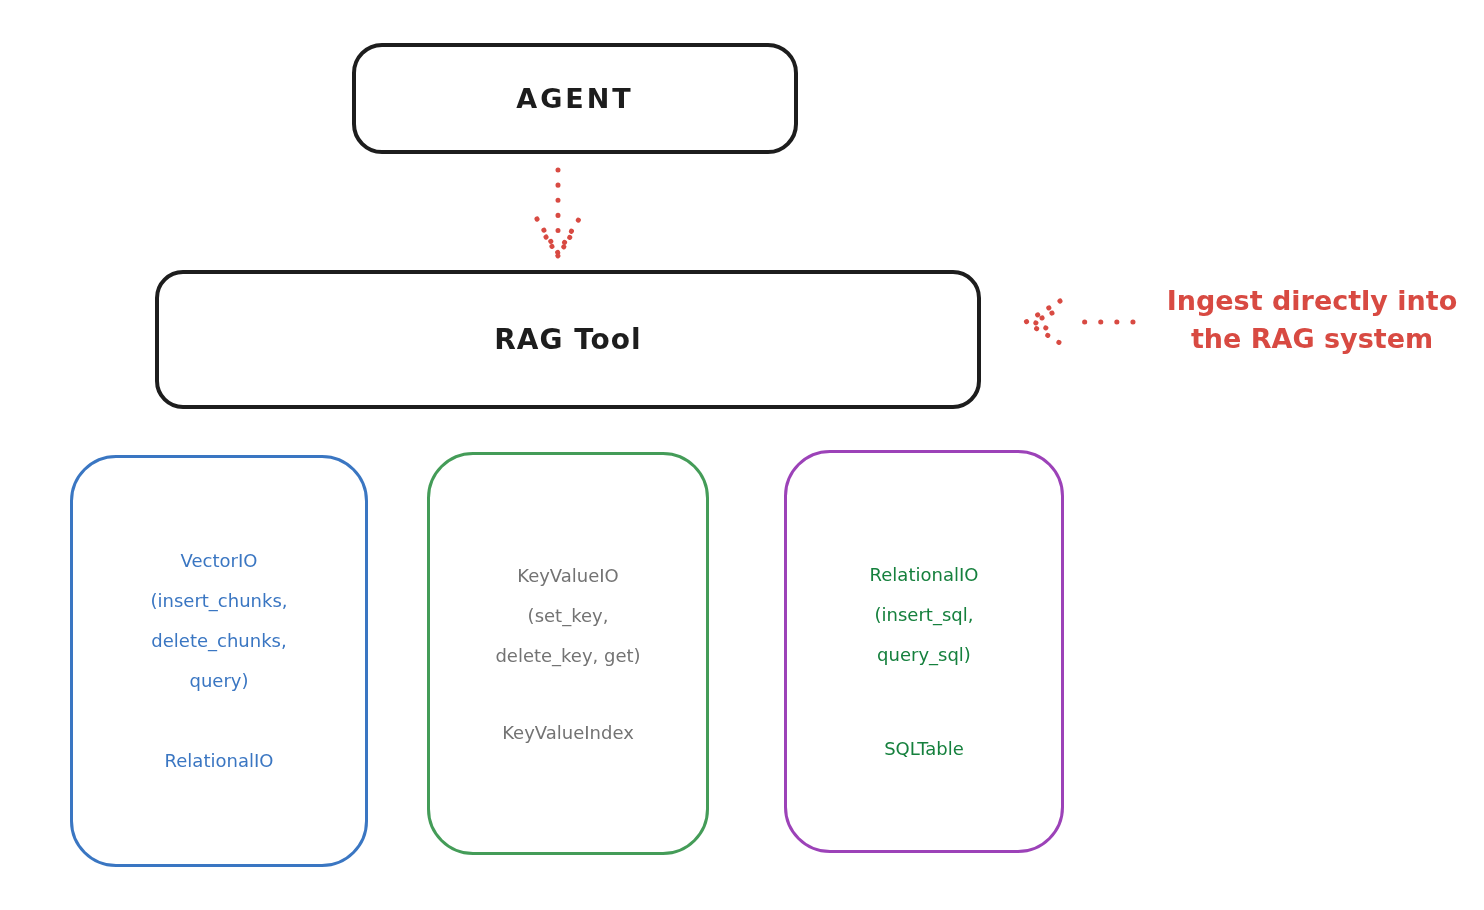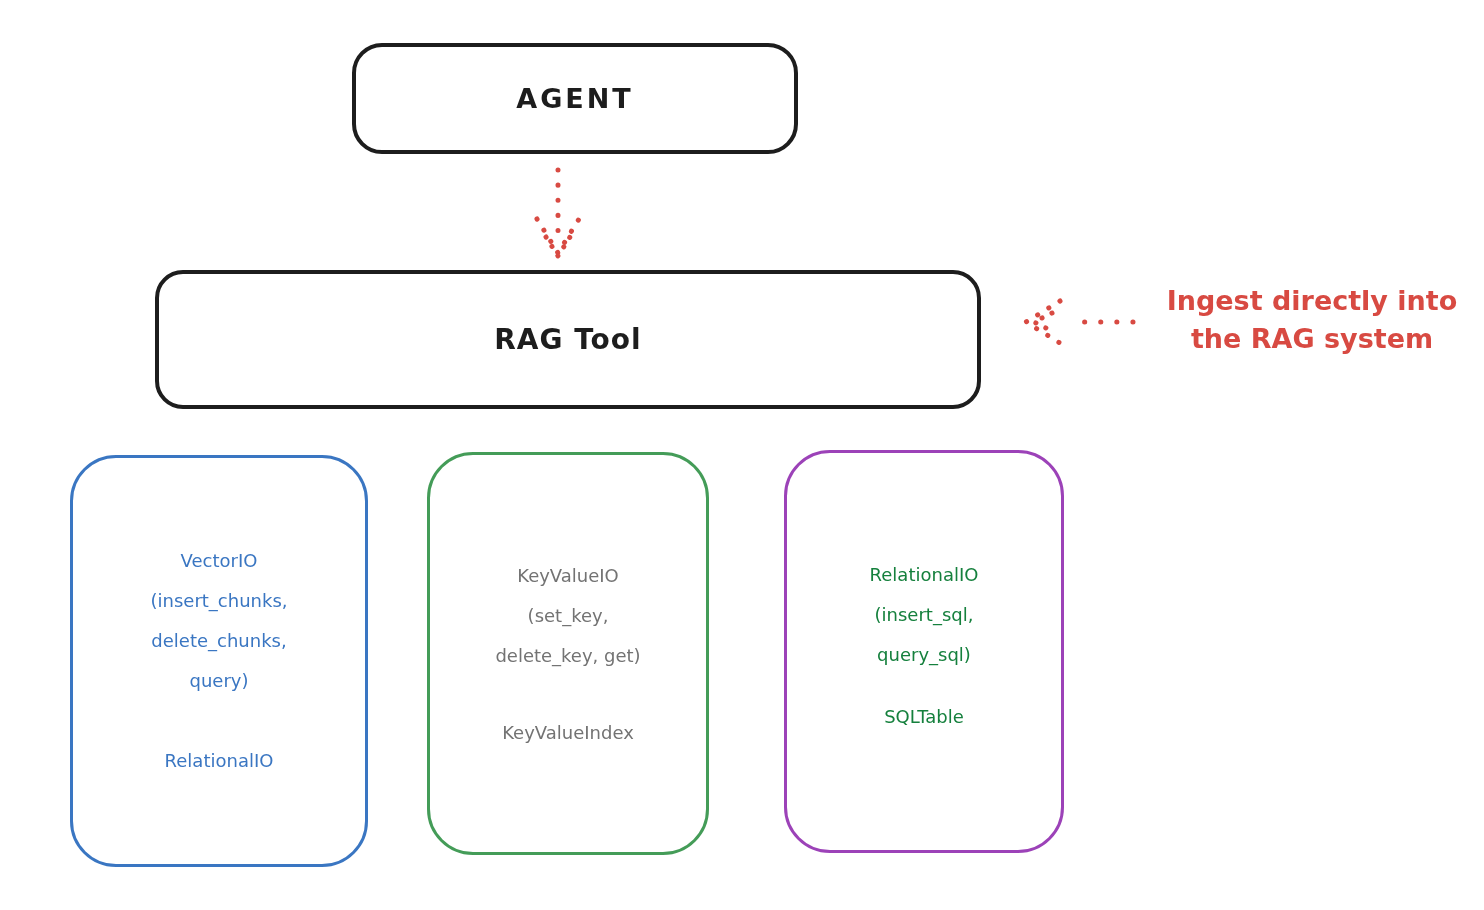--- a/index.html
+++ b/index.html
@@ -83,21 +83,21 @@
   #store-keyvalue .io-text   { top: 101px; }
   #store-keyvalue .index-label { top: 258px; }
 
   #store-relational {
     left: 784px; top: 450px;
     width: 280px; height: 403px;
     border-color: #9c42b8;
     color: #15803d;
   }
   #store-relational .io-text   { top: 102px; }
-  #store-relational .index-label { top: 244px; }
+  #store-relational .index-label { top: 276px; }
 
   
   #annotation-note {
     position: absolute;
     left: 1140px; top: 282px;
     width: 344px;
     text-align: center;
     color: #d84a42;
     font-size: 27px;
     font-weight: 700;

